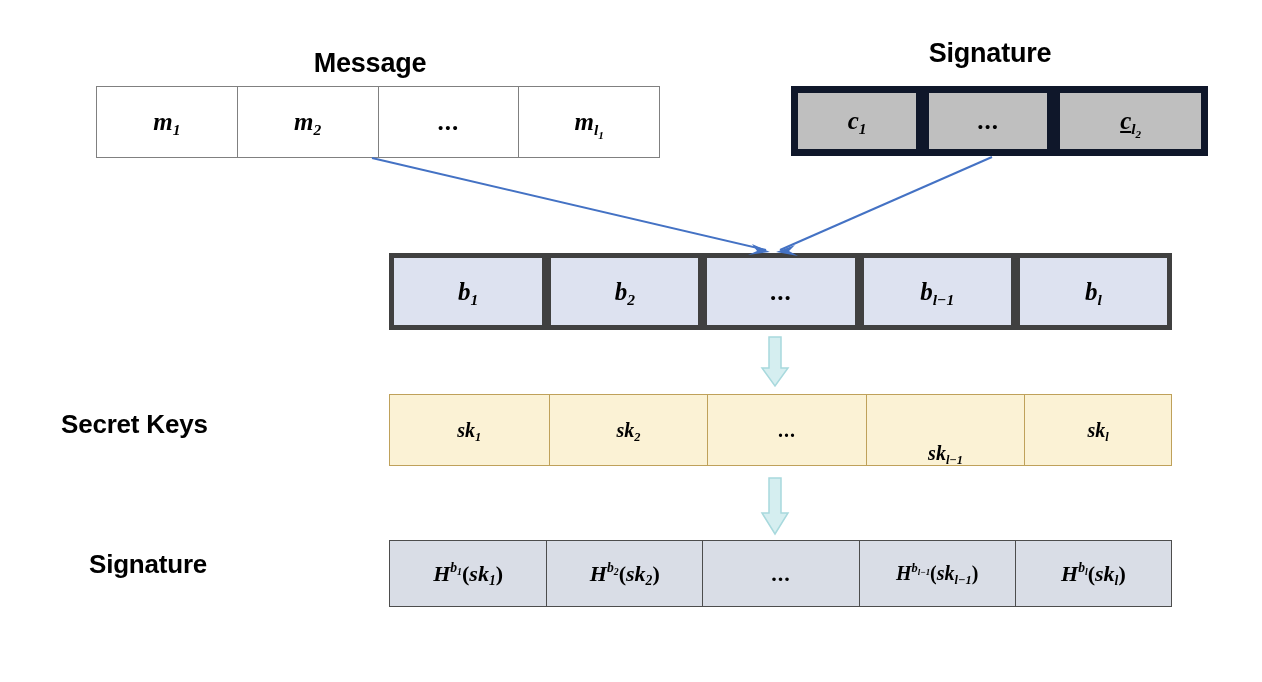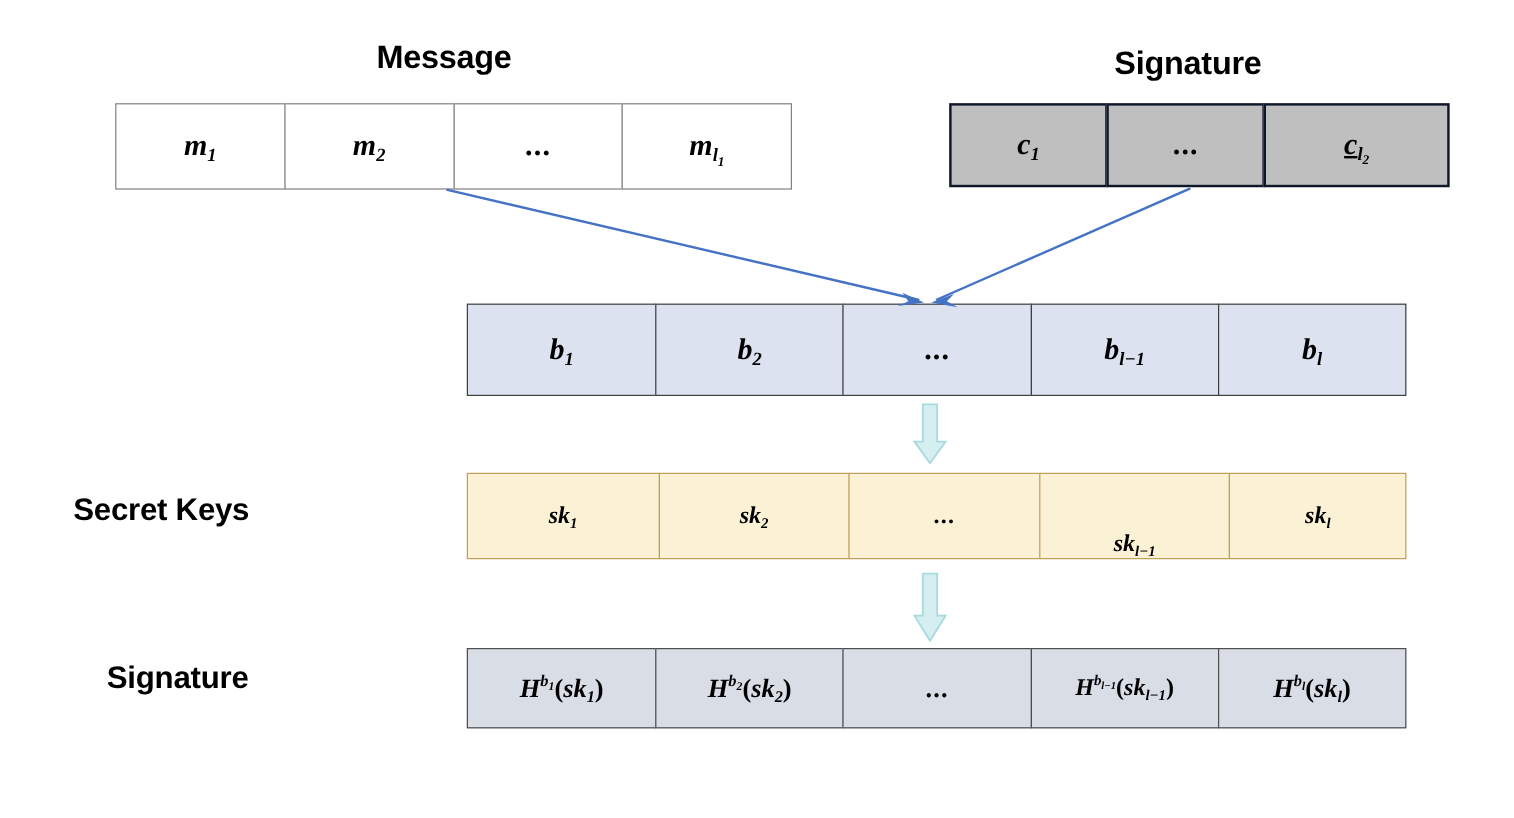--- a/index.html
+++ b/index.html
@@ -64,29 +64,29 @@
   .row-message .cell {
     background: #ffffff;
     border: 1px solid #808080;
     margin-right: -1px;
     font-size: 25px;
   }
   .row-message .cell:last-child { margin-right: 0; }
 
   .row-checksum .cell {
     background: #bfbfbf;
-    border: 2px solid #0f172a;
+    border: 7px solid #0f172a;
     margin-right: -1px;
     font-size: 25px;
   }
   .row-checksum .cell:last-child { margin-right: 0; }
 
   .row-bits .cell {
     background: #dde2f0;
-    border: 1px solid #404040;
+    border: 5px solid #404040;
     margin-right: -1px;
     font-size: 25px;
   }
   .row-bits .cell:last-child { margin-right: 0; }
 
   .row-sk .cell {
     background: #fbf2d5;
     border: 1px solid #bfa15a;
     margin-right: -1px;
     font-size: 20px;
@@ -139,21 +139,21 @@
     width: 1262px;
     height: 682px;
     pointer-events: none;
   }
 </style>
 </head>
 <body>
 
 <div id="canvas">
 
-  <div class="col-title" style="left:270px; top:33px; width:200px;">Message</div>
+  <div class="col-title" style="left:270px; top:48px; width:200px;">Message</div>
 
   <div class="col-title" style="left:890px; top:38px; width:200px;">Signature</div>
 
   <div class="row-label" style="left:61px; top:409px;">Secret Keys</div>
 
   <div class="row-label" style="left:89px; top:549px;">Signature</div>
 
   <div class="row-table row-message" style="left:78px; top:86px; width:582px; height:72px;">
     <div class="cell" style="width:146px;">
       <span class="m">m<sub>1</sub></span>

